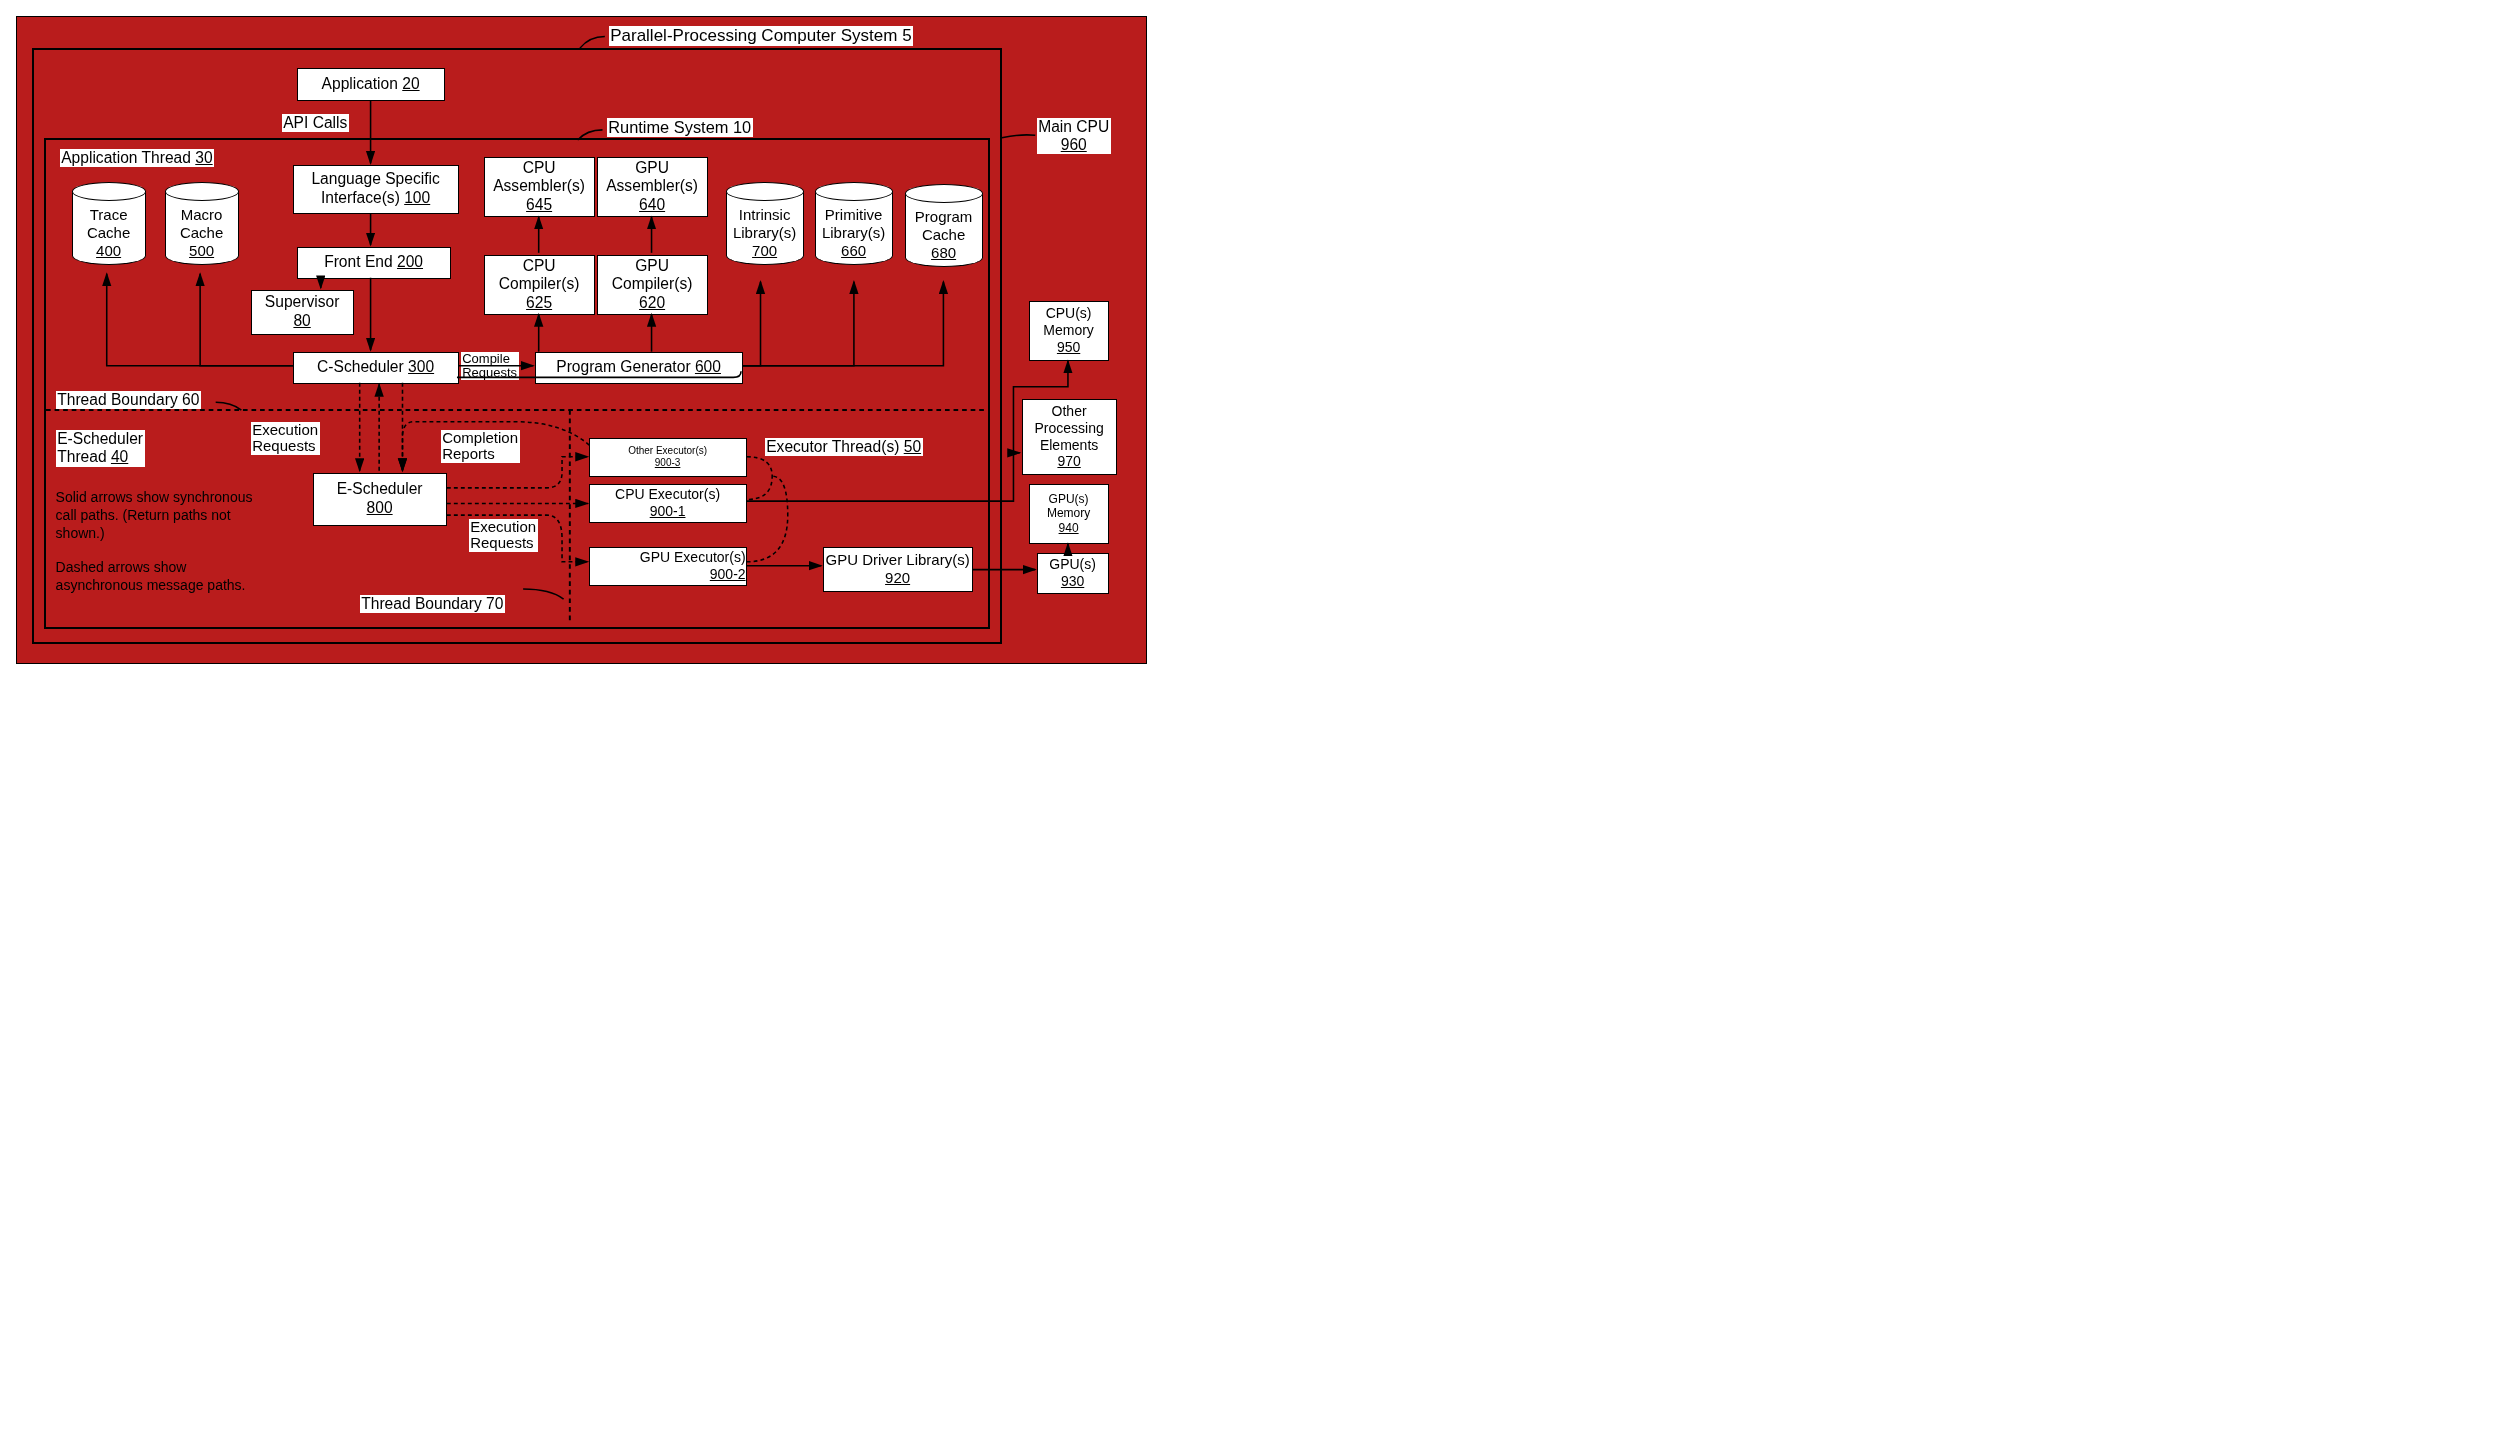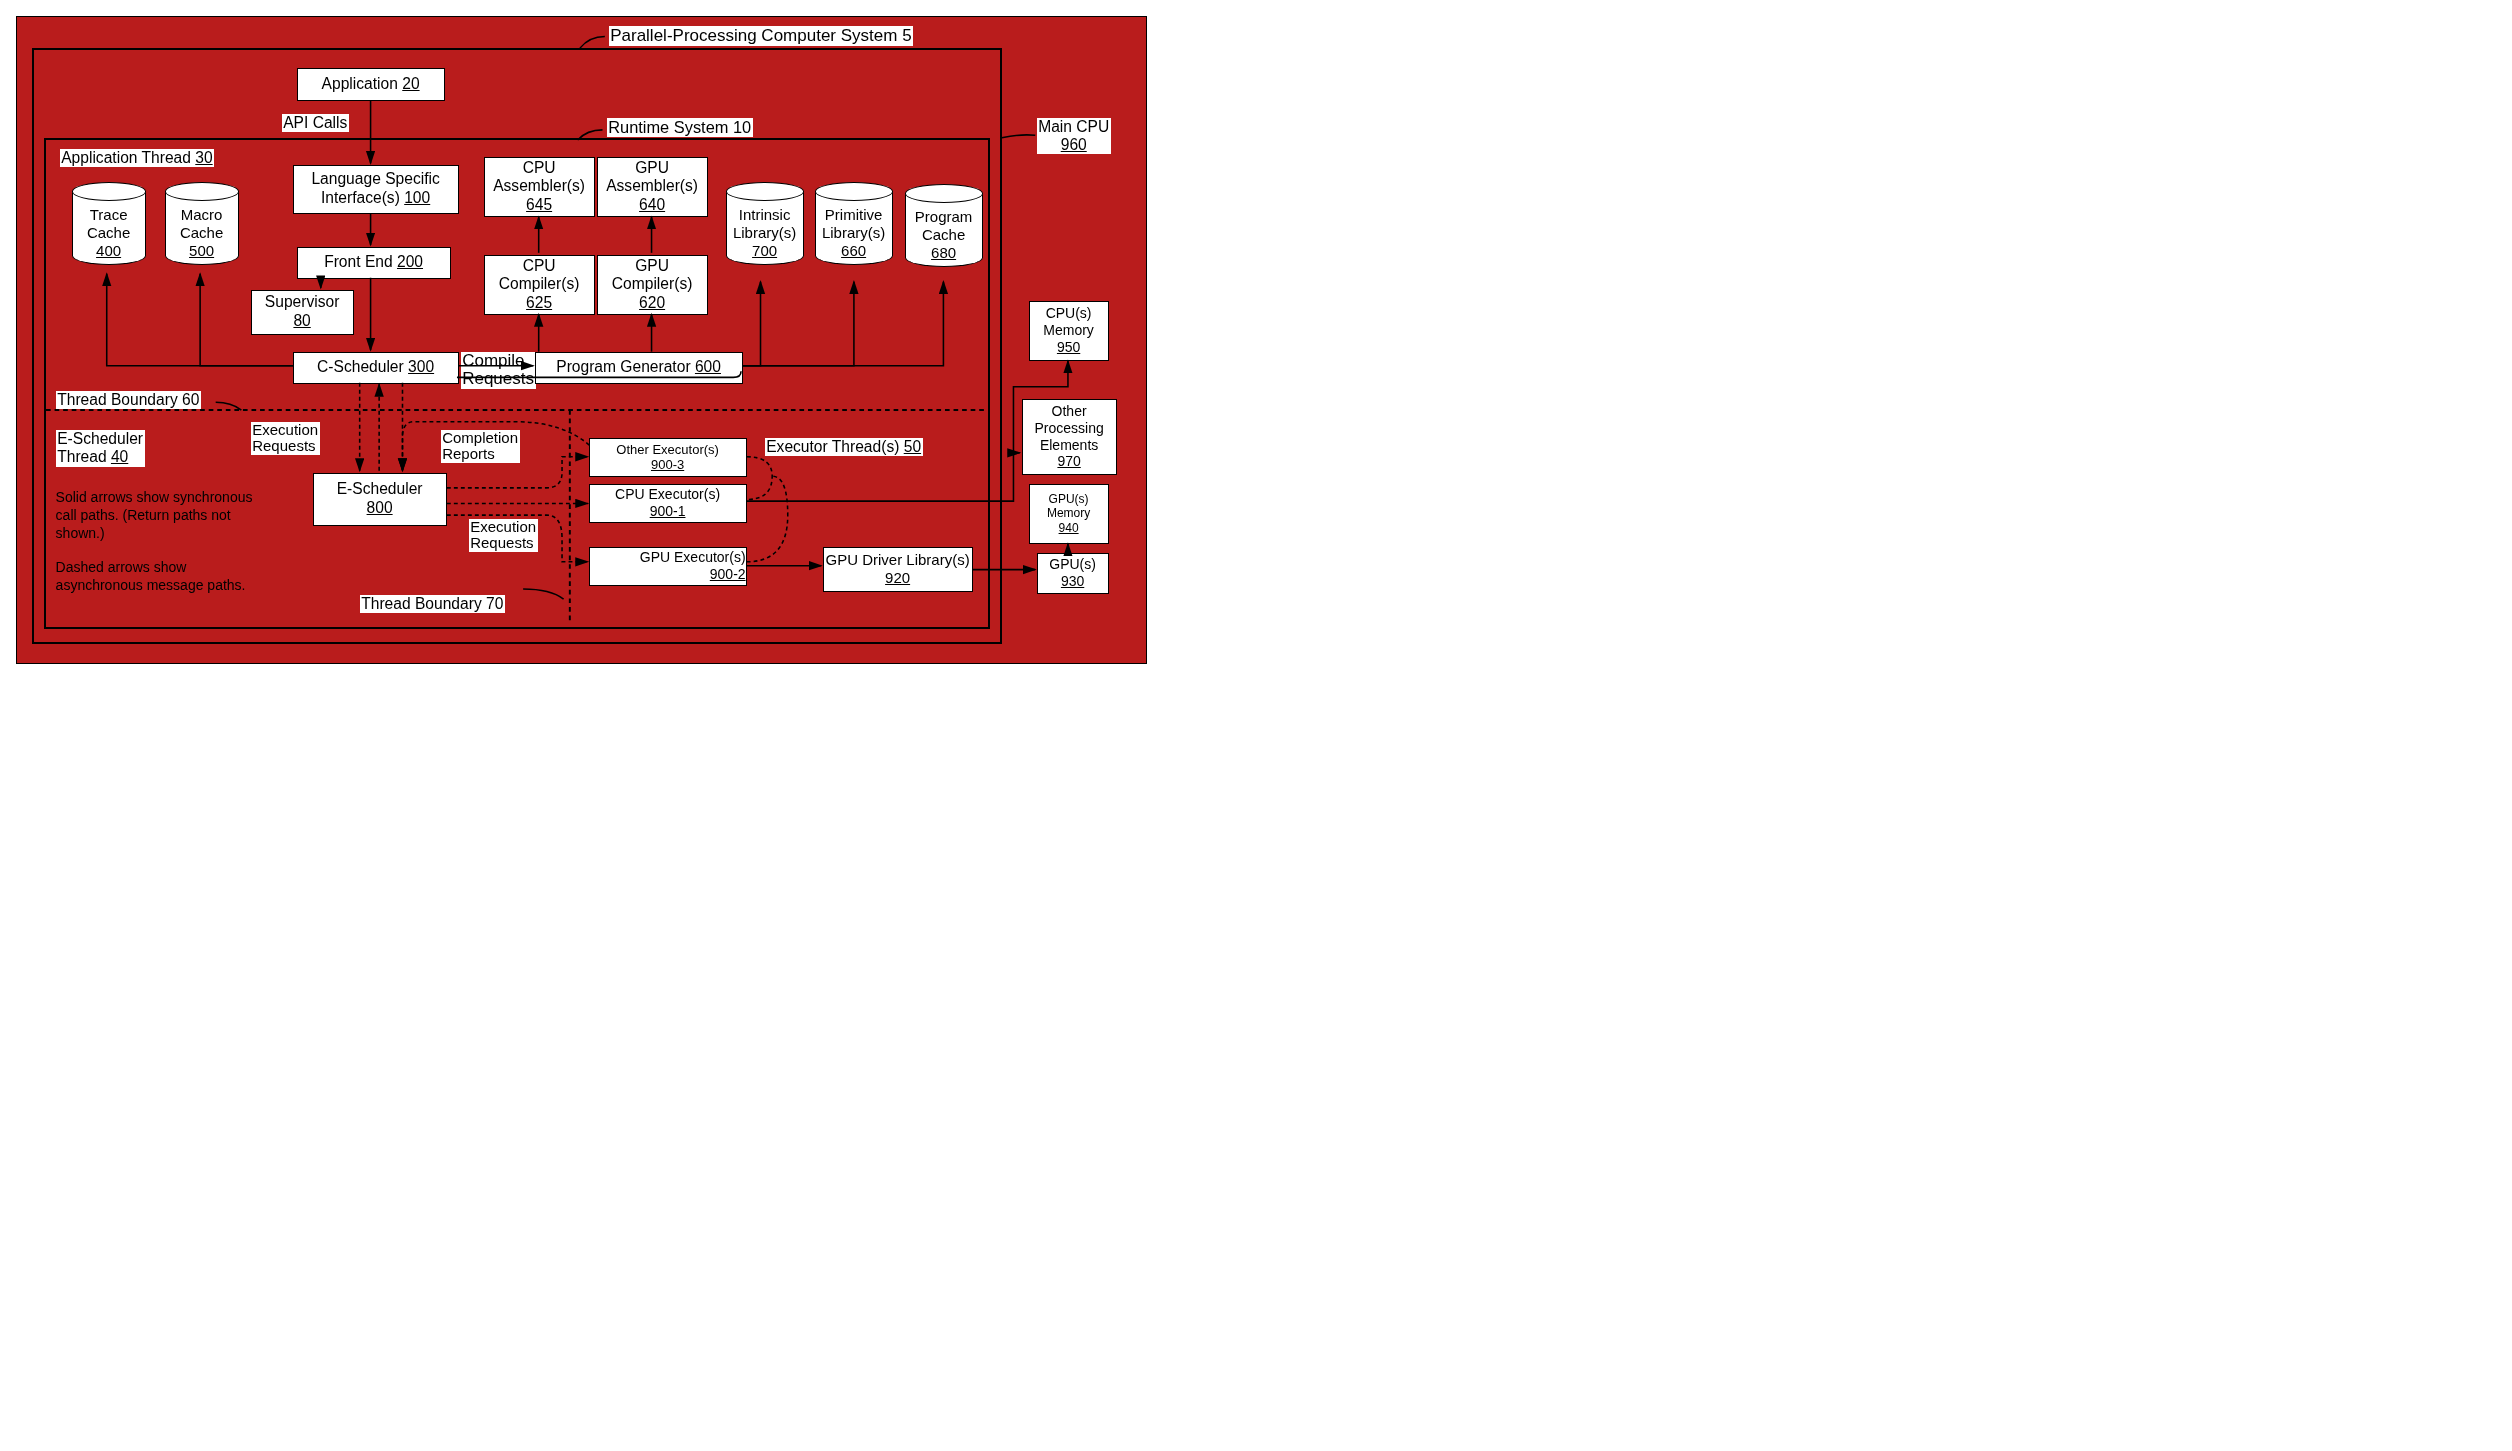--- a/index.html
+++ b/index.html
@@ -130,21 +130,21 @@
 
   <div class="box" style="left:234px; top:273px; width:101px; height:43px;">
     <div><span>Supervisor</span></div>
     <div class="u">80</div>
   </div>
 
   <div class="box" style="left:276px; top:335px; width:164px; height:30px;">
     <div><span>C-Scheduler</span> <span class="u">300</span></div>
   </div>
 
-  <div class="label" style="left:444px; top:335px; font-size:17px; line-height:1.1;">
+  <div class="label" style="left:444px; top:335px; font-size:13px; line-height:1.1;">
     Compile<br>Requests
   </div>
 
   <div class="box" style="left:467px; top:140px; width:109px; height:58px;">
     <div><span>CPU Assembler(s)</span></div>
     <div class="u">645</div>
   </div>
 
   <div class="box" style="left:580px; top:140px; width:109px; height:58px;">
     <div><span>GPU Assembler(s)</span></div>
@@ -220,21 +220,21 @@
     <div><span>E-Scheduler</span></div>
     <div class="u">800</div>
   </div>
 
   <div class="label" style="left:452px; top:502px; font-size:15px; line-height:1.1;">
     Execution<br>Requests
   </div>
 
   <div class="label" style="left:343px; top:578px;">Thread Boundary 70</div>
 
-  <div class="box" style="left:572px; top:421px; width:156px; height:37px; font-size:13px;">
+  <div class="box" style="left:572px; top:421px; width:156px; height:37px; font-size:10px;">
     <div><span>Other Executor(s)</span></div>
     <div class="u">900-3</div>
   </div>
   <div class="box" style="left:572px; top:467px; width:156px; height:37px; font-size:14px;">
     <div><span>CPU Executor(s)</span></div>
     <div class="u">900-1</div>
   </div>
   <div class="box" style="left:572px; top:530px; width:156px; height:37px; font-size:14px;align-items:flex-end;">
     <div><span>GPU Executor(s)</span></div>
     <div class="u">900-2</div>

